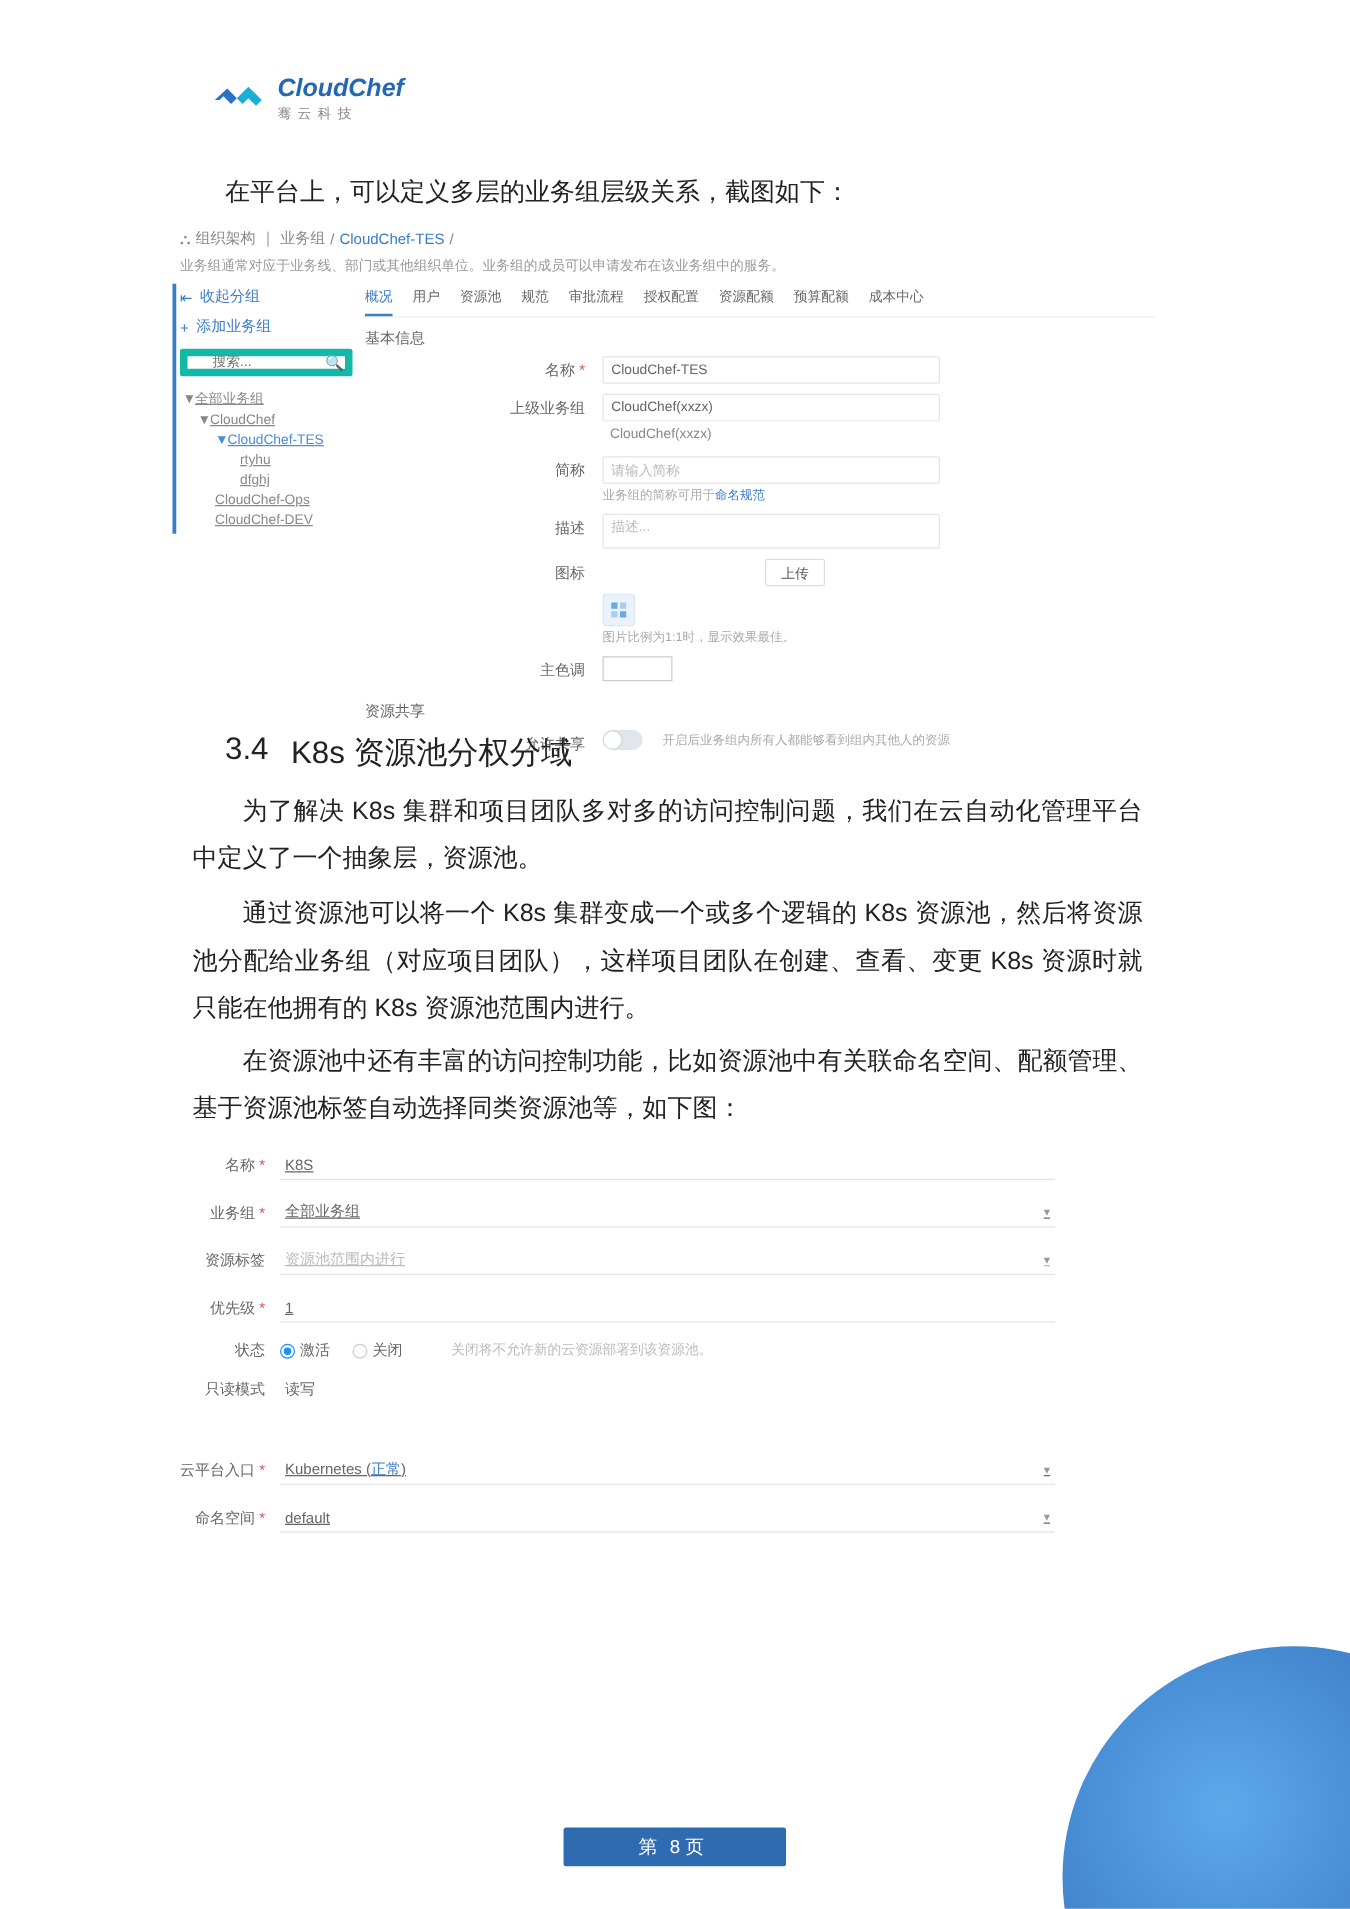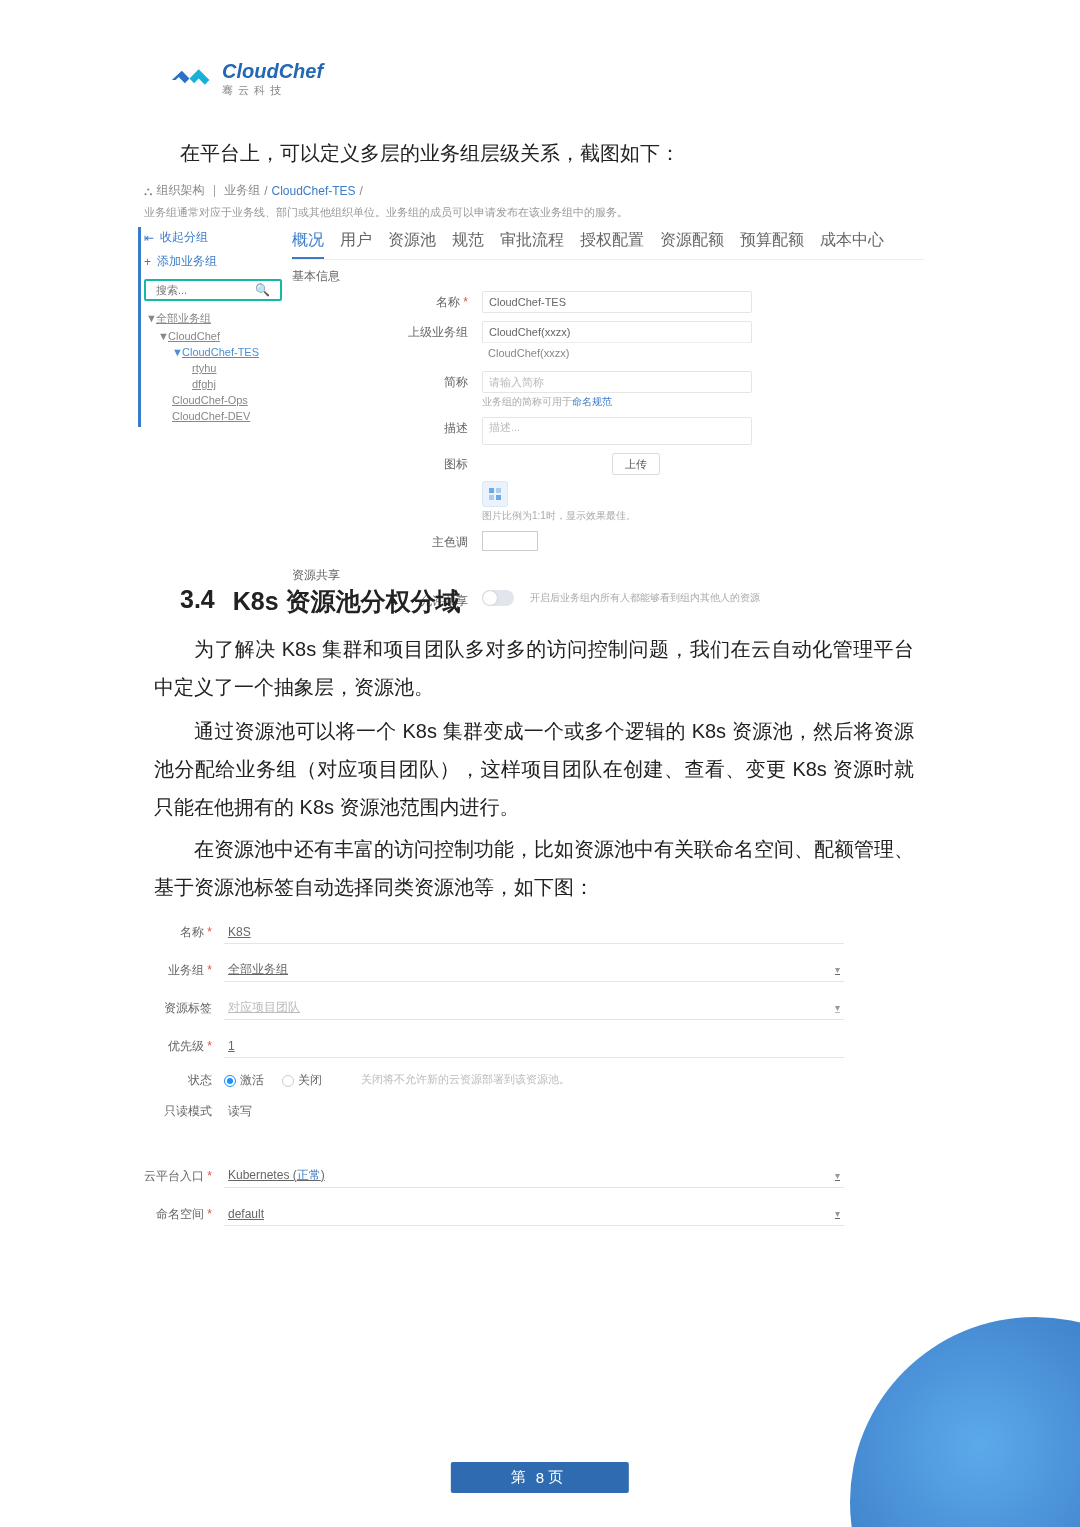--- a/index.html
+++ b/index.html
@@ -55,40 +55,40 @@
       display: flex; align-items: center; gap: 6px;
       color: #3a7cc9; padding: 3px 0;
     }
     .collapse-icon { display:inline-block; transform: scaleX(-1); }
     .add-row {
       display: flex; align-items: center; gap: 6px;
       color: #3a7cc9; padding: 3px 0;
       border-top: 1px solid transparent;
     }
     .search-box {
-      border: 2px solid #14b8a6; border-radius: 2px;
+      border: 6px solid #14b8a6; border-radius: 2px;
       height: 22px; display: flex; align-items: center;
-      padding: 0 10px; margin-top: 6px; color: #bbb;
+      padding: 0 20px; margin-top: 6px; color: #bbb;
       justify-content: space-between;
       background: #fff;
     }
     .search-box input { border: none; outline: none; width: 90px; font-size: 11px; color: #888; background: transparent; }
     .search-box .mag { font-size: 12px; color: #bbb; }
     .tree { margin-top: 8px; font-size: 11px; color: #888; }
     .tree .node { padding: 2px 0; text-decoration: underline; }
     .tree .caret { display:inline-block; width:10px; }
     .tree .lvl1 { padding-left: 2px; }
     .tree .lvl2 { padding-left: 14px; }
     .tree .lvl3 { padding-left: 28px; color: #4a8ed6; }
     .tree .lvl4 { padding-left: 48px; }
     .tree .sel { color: #4a8ed6; }
 
     .shot1-right { flex: 1; padding-left: 10px; }
     .tabs { display: flex; gap: 16px; border-bottom: 1px solid #eee; }
-    .tabs .tab { padding: 4px 0 6px; color: #666; font-size: 16px; }
+    .tabs .tab { padding: 4px 0 6px; color: #666; font-size: 11px; }
     .tabs .tab.active { color: #3a7cc9; border-bottom: 2px solid #3a7cc9; }
     .section-title { padding: 8px 0 6px; color: #666; font-size: 12px; font-weight: 500; }
     .form-grid .row { display: flex; align-items: flex-start; margin-bottom: 8px; }
     .form-grid .label { width: 190px; text-align: right; padding-right: 14px; color: #666; font-size: 12px; padding-top: 3px;}
     .form-grid .req::after { content: " *"; color: #d9534f; }
     .form-grid .field { flex: 1; }
     .text-input {
       border: 1px solid #e5e5e5; border-radius: 2px;
       height: 22px; width: 270px; padding: 0 6px;
       font-size: 11px; color: #666; display: flex; align-items: center;
@@ -125,21 +125,21 @@
       background: #fff; border-radius: 50%; top: 1px; left: 1px;
       box-shadow: 0 0 2px rgba(0,0,0,.2);
     }
     .share-help { font-size: 10px; color: #aaa; margin-left: 16px; }
     .dropitem { border-top: 1px solid #eee; padding: 4px 6px; font-size: 11px; color: #888; width: 270px; margin-top: -1px; }
 
     
     .sec-heading {
       position: absolute;
       top: 585px; left: 180px;
-      font-size: 25px; font-weight: bold; color: #222;
+      font-size: 25px; font-weight: normal; color: #222;
       display: flex; gap: 18px;
     }
 
     .body-text {
       position: absolute;
       left: 154px; width: 760px;
       font-size: 20px; color: #222;
       line-height: 1.9;
       text-align: justify;
     }
@@ -369,21 +369,21 @@
         <div class="wide-input">
           <span>全部业务组</span>
           <span class="caret-down">▾</span>
         </div>
       </div>
   </div>
   <div class="row">
     <div class="label">资源标签</div>
     <div class="field">
         <div class="wide-input ph">
-          <span>对应项目团队</span>
+          <span>资源池范围内进行</span>
           <span class="caret-down">▾</span>
         </div>
       </div>
   </div>
   <div class="row">
     <div class="label req">优先级</div>
     <div class="field">
         <div class="wide-input">
           <span>1</span>
         </div>

